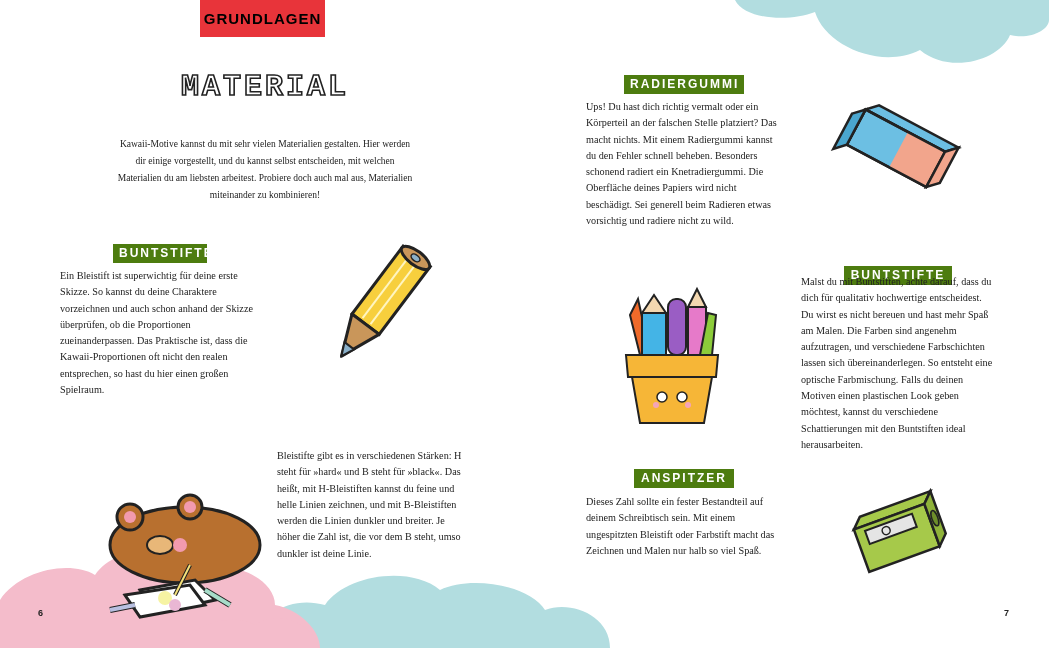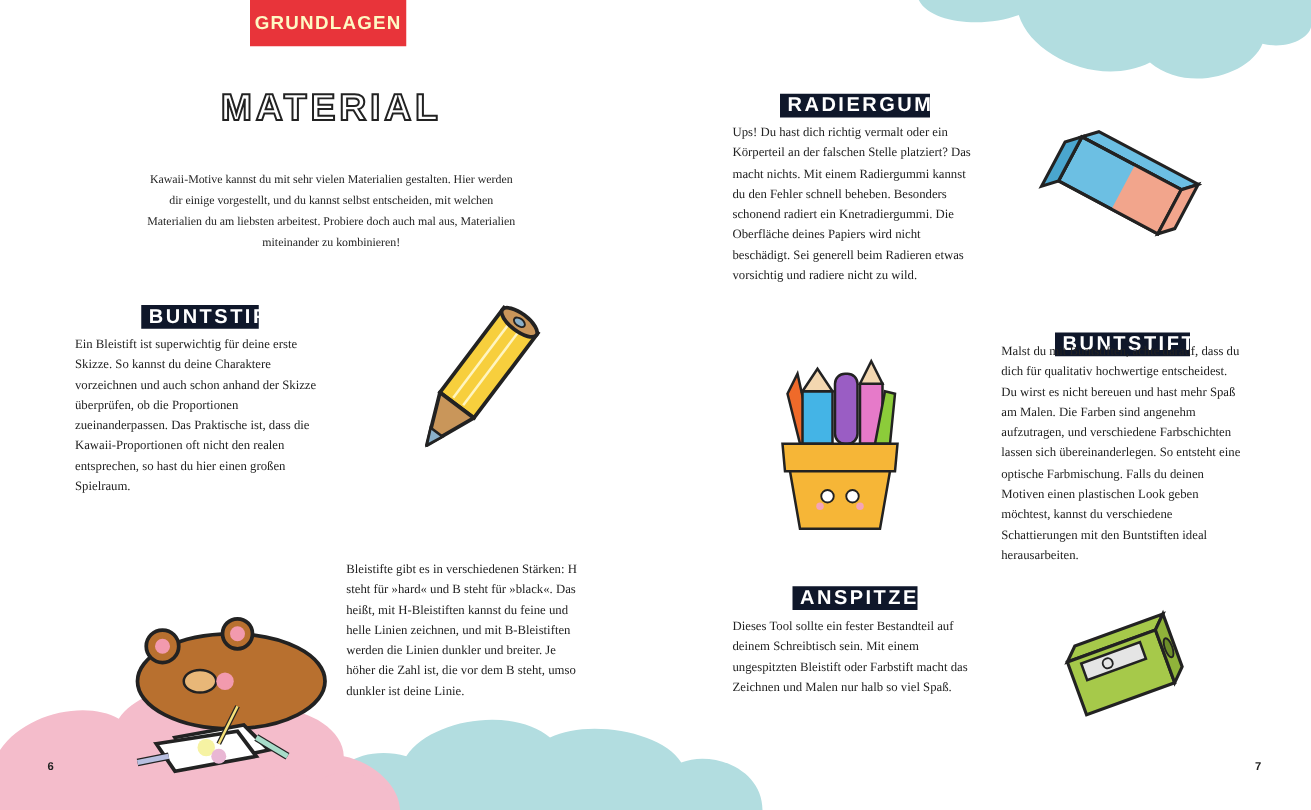--- a/index.html
+++ b/index.html
@@ -1,22 +1,22 @@
 <!DOCTYPE html>
 <html><head>
 <meta charset="utf-8">
 <style>
   html, body { margin:0; padding:0; }
   body { width:1049px; height:648px; position:relative; overflow:hidden; background:#ffffff; font-family:"Liberation Sans", sans-serif; color:#2a2a2a; }
   .abs { position:absolute; }
-  .tag { left:200px; top:0; width:125px; height:37px; background:#e8343a; color:#fef9c3; font-weight:bold; font-size:15px; letter-spacing:1px; display:flex; align-items:center; justify-content:center; }
-  .title { left:170px; top:70px; width:190px; text-align:center; font-family:Liberation Sans, sans-serif; font-size:30px; font-weight:bold; color:#fff; letter-spacing:3px;
+  .tag { left:200px; top:0; width:125px; height:37px; background:#e8343a; color:#000000; font-weight:bold; font-size:15px; letter-spacing:1px; display:flex; align-items:center; justify-content:center; }
+  .title { left:170px; top:70px; width:190px; text-align:center; font-family:Liberation Mono, monospace; font-size:30px; font-weight:bold; color:#fff; letter-spacing:3px;
     -webkit-text-stroke:1.6px #222; text-shadow:none; }
   .intro { left:115px; top:136px; width:300px; text-align:center; font-size:9.5px; line-height:17px; color:#222; font-family:Liberation Serif, serif; }
-  .label { background:#0f172a; color:#fff; font-weight:bold; font-size:16px; letter-spacing:2px; padding:1px 6px; height:17px; line-height:17px; text-align:center; }
+  .label { background:#4d7c0f; color:#fff; font-weight:bold; font-size:12px; letter-spacing:2px; padding:1px 6px; height:17px; line-height:17px; text-align:center; }
   .para { font-size:10.2px; line-height:16.3px; color:#222; font-family:Liberation Serif, serif; }
   .pagenum { font-size:9px; font-weight:bold; color:#222; }
   svg { position:absolute; overflow:visible; }
 </style>
 </head>
 <body>
 
 <svg width="1049" height="648" style="left:0;top:0;">
   <path d="M735,0 C745,20 790,22 815,12 C825,45 880,70 920,50 C950,75 1000,60 1010,35 C1030,40 1049,30 1049,20 L1049,0 Z" fill="#b2dde0"></path>
   <path d="M260,648 C255,615 290,595 325,605 C345,575 410,565 440,590 C470,575 530,585 545,610 C570,600 610,615 610,648 Z" fill="#b2dde0"></path>
@@ -71,21 +71,21 @@
   <circle cx="44" cy="112" r="5" fill="#fff" stroke="#222" stroke-width="1.5"></circle>
   <circle cx="64" cy="112" r="5" fill="#fff" stroke="#222" stroke-width="1.5"></circle>
   <circle cx="38" cy="120" r="3" fill="#f4a4b8"></circle>
   <circle cx="70" cy="120" r="3" fill="#f4a4b8"></circle>
 </svg>
 
 <div class="abs label" style="left:844px;top:266px;width:96px;">BUNTSTIFTE</div>
 <div class="abs para" style="left:801px;top:274px;width:195px;">Malst du mit Buntstiften, achte darauf, dass du dich für qualitativ hochwertige entscheidest. Du wirst es nicht bereuen und hast mehr Spaß am Malen. Die Farben sind angenehm aufzutragen, und verschiedene Farbschichten lassen sich übereinanderlegen. So entsteht eine optische Farbmischung. Falls du deinen Motiven einen plastischen Look geben möchtest, kannst du verschiedene Schattierungen mit den Buntstiften ideal herausarbeiten.</div>
 
 <div class="abs label" style="left:634px;top:469px;width:88px;">ANSPITZER</div>
-<div class="abs para" style="left:586px;top:494px;width:195px;">Dieses Tool sollte ein fester Bestandteil auf deinem Schreibtisch sein. Mit einem ungespitzten Bleistift oder Farbstift macht das Zeichnen und Malen nur halb so viel Spaß.</div>
+<div class="abs para" style="left:586px;top:494px;width:195px;">Dieses Zahl sollte ein fester Bestandteil auf deinem Schreibtisch sein. Mit einem ungespitzten Bleistift oder Farbstift macht das Zeichnen und Malen nur halb so viel Spaß.</div>
 
 <svg width="110" height="90" style="left:848px;top:488px;">
   <g transform="rotate(-20 55 45)">
     <path d="M10,25 L20,15 L95,15 L85,25 Z" fill="#a6c94a" stroke="#222" stroke-width="2.5"></path>
     <rect x="10" y="25" width="75" height="45" fill="#a6c94a" stroke="#222" stroke-width="2.5"></rect>
     <path d="M85,25 L95,15 L95,60 L85,70 Z" fill="#8fb33a" stroke="#222" stroke-width="2.5"></path>
     <rect x="20" y="30" width="50" height="14" fill="#e5e5e5" stroke="#222" stroke-width="2"></rect>
     <circle cx="40" cy="37" r="4" fill="none" stroke="#222" stroke-width="1.5"></circle>
     <ellipse cx="90" cy="42" rx="3" ry="8" fill="#6d8e2a" stroke="#222" stroke-width="1.5"></ellipse>
   </g>

